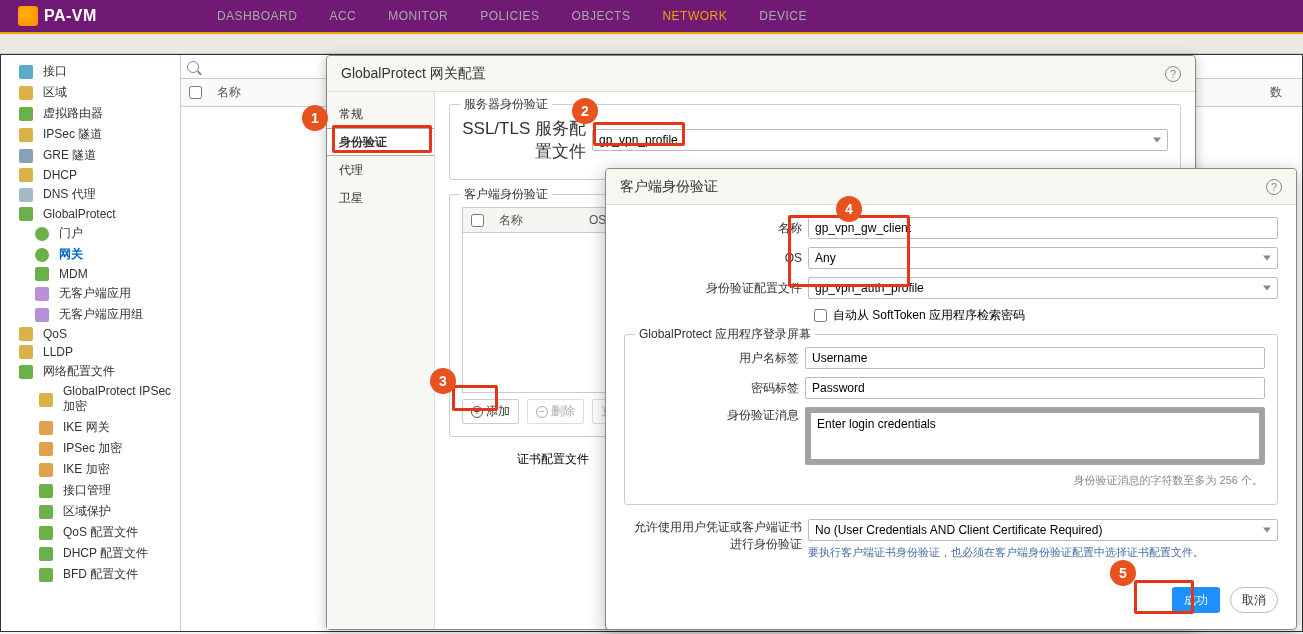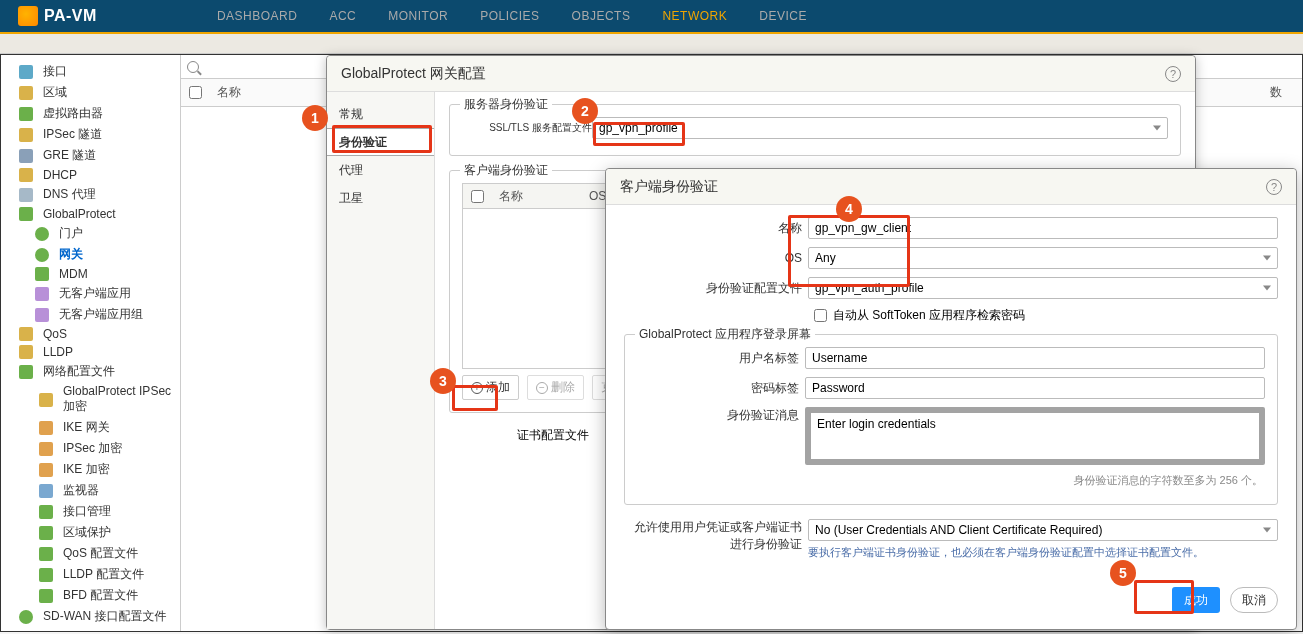--- a/index.html
+++ b/index.html
@@ -1,18 +1,18 @@
 <!DOCTYPE html>
 <html><head>
 <meta charset="utf-8">
 <style>
 * { box-sizing: border-box; margin: 0; padding: 0; font-family: Arial, "Microsoft YaHei", sans-serif; }
 body { width: 1303px; height: 634px; background: #f5f5f5; position: relative; overflow: hidden; font-size: 12px; }
 
-.topbar { height: 34px; background: #0c4a6e; display: flex; align-items: center; padding: 0 18px; color: #ccc; border-bottom: 2px solid #f0a500; }
+.topbar { height: 34px; background: #701a75; display: flex; align-items: center; padding: 0 18px; color: #ccc; border-bottom: 2px solid #f0a500; }
 .logo { display: flex; align-items: center; gap: 6px; margin-right: 120px; }
 .logo-icon { width: 20px; height: 20px; background: radial-gradient(circle at 40% 40%, #ffb300, #ff8800); border-radius: 3px; }
 .logo-text { color: #fff; font-weight: bold; font-size: 16px; letter-spacing: 0.5px; }
 .nav-item { margin-right: 32px; font-size: 12px; color: #aaa; cursor: pointer; letter-spacing: 0.5px; }
 .nav-item.active { color: #f0a500; }
 
 .topstrip { height: 20px; background: #ece9e2; border-bottom: 1px solid #ccc; }
 
 .main { display: flex; height: 578px; background: #fff; border: 1px solid #333; }
 
@@ -40,21 +40,21 @@
 .d-body { display: flex; height: calc(100% - 36px); }
 .d-tabs { width: 108px; border-right: 1px solid #ddd; padding-top: 8px; background: #f7f7f4; }
 .d-tab { height: 28px; display: flex; align-items: center; padding: 0 12px; color: #333; cursor: pointer; }
 .d-tab.active { background: #fff; border: 1px solid #aaa; border-left: none; border-right: none; font-weight: bold; }
 .d-panel { flex: 1; padding: 12px 14px; position: relative; }
 
 .fieldset { border: 1px solid #ccc; border-radius: 3px; padding: 12px 12px 8px; position: relative; margin-bottom: 14px; }
 .fieldset-title { position: absolute; top: -9px; left: 10px; background: #fff; padding: 0 4px; font-size: 12px; color: #333; }
 
 .form-row { display: flex; align-items: center; margin-bottom: 8px; }
-.form-label { width: 130px; text-align: right; font-size: 10px; color: #333; }
+.form-label { width: 130px; text-align: right; font-size: 17px; color: #333; padding-right: 6px; }
 .form-input, .form-select { flex: 1; height: 22px; border: 1px solid #bbb; border-radius: 2px; padding: 0 6px; font-size: 12px; background: #fff; position: relative; display: flex; align-items: center; }
 .chev { position: absolute; right: 6px; top: 50%; transform: translateY(-50%); width: 0; height: 0; border-left: 4px solid transparent; border-right: 4px solid transparent; border-top: 5px solid #888; }
 
 .inner-tbl-head { height: 26px; border: 1px solid #ccc; border-bottom: 1px solid #ccc; display: flex; align-items: center; background: #f5f5f2; }
 .inner-tbl-body { height: 160px; border: 1px solid #ccc; border-top: none; }
 
 .toolbar { display: flex; align-items: center; gap: 8px; margin-top: 6px; }
 .tool-btn { display: flex; align-items: center; gap: 3px; padding: 3px 8px; border: 1px solid #ccc; border-radius: 2px; font-size: 12px; color: #333; background: #fff; cursor: pointer; }
 .tool-btn.disabled { color: #aaa; border-color: #ddd; }
 .plus-circle { width: 12px; height: 12px; border: 1.2px solid #555; border-radius: 50%; display:flex; align-items:center; justify-content:center; }
@@ -177,46 +177,38 @@
       </div>
     <div class="side-item subsub">
         <span class="side-icon" style="background:#e0a14e"></span>
         <span>IPSec 加密</span>
       </div>
     <div class="side-item subsub">
         <span class="side-icon" style="background:#e0a14e"></span>
         <span>IKE 加密</span>
       </div>
     <div class="side-item subsub">
-        <span class="side-icon" style="background:#7aa8d0"></span>
-        <span>监视器</span>
-      </div>
-    <div class="side-item subsub">
         <span class="side-icon" style="background:#6bb04a"></span>
         <span>接口管理</span>
       </div>
     <div class="side-item subsub">
         <span class="side-icon" style="background:#6bb04a"></span>
         <span>区域保护</span>
       </div>
     <div class="side-item subsub">
         <span class="side-icon" style="background:#6bb04a"></span>
         <span>QoS 配置文件</span>
       </div>
     <div class="side-item subsub">
         <span class="side-icon" style="background:#6bb04a"></span>
-        <span>LLDP 配置文件</span>
+        <span>DHCP 配置文件</span>
       </div>
     <div class="side-item subsub">
         <span class="side-icon" style="background:#6bb04a"></span>
         <span>BFD 配置文件</span>
-      </div>
-    <div class="side-item">
-        <span class="side-icon" style="background:#6bb04a;border-radius:50%"></span>
-        <span>SD-WAN 接口配置文件</span>
       </div>
   </div>
 
   <div class="content">
     <div class="search-row">
       <span class="search-icon"></span>
     </div>
     <div class="tbl-head">
       <div class="tbl-check">
           <input type="checkbox" class="chkbox" style="">

